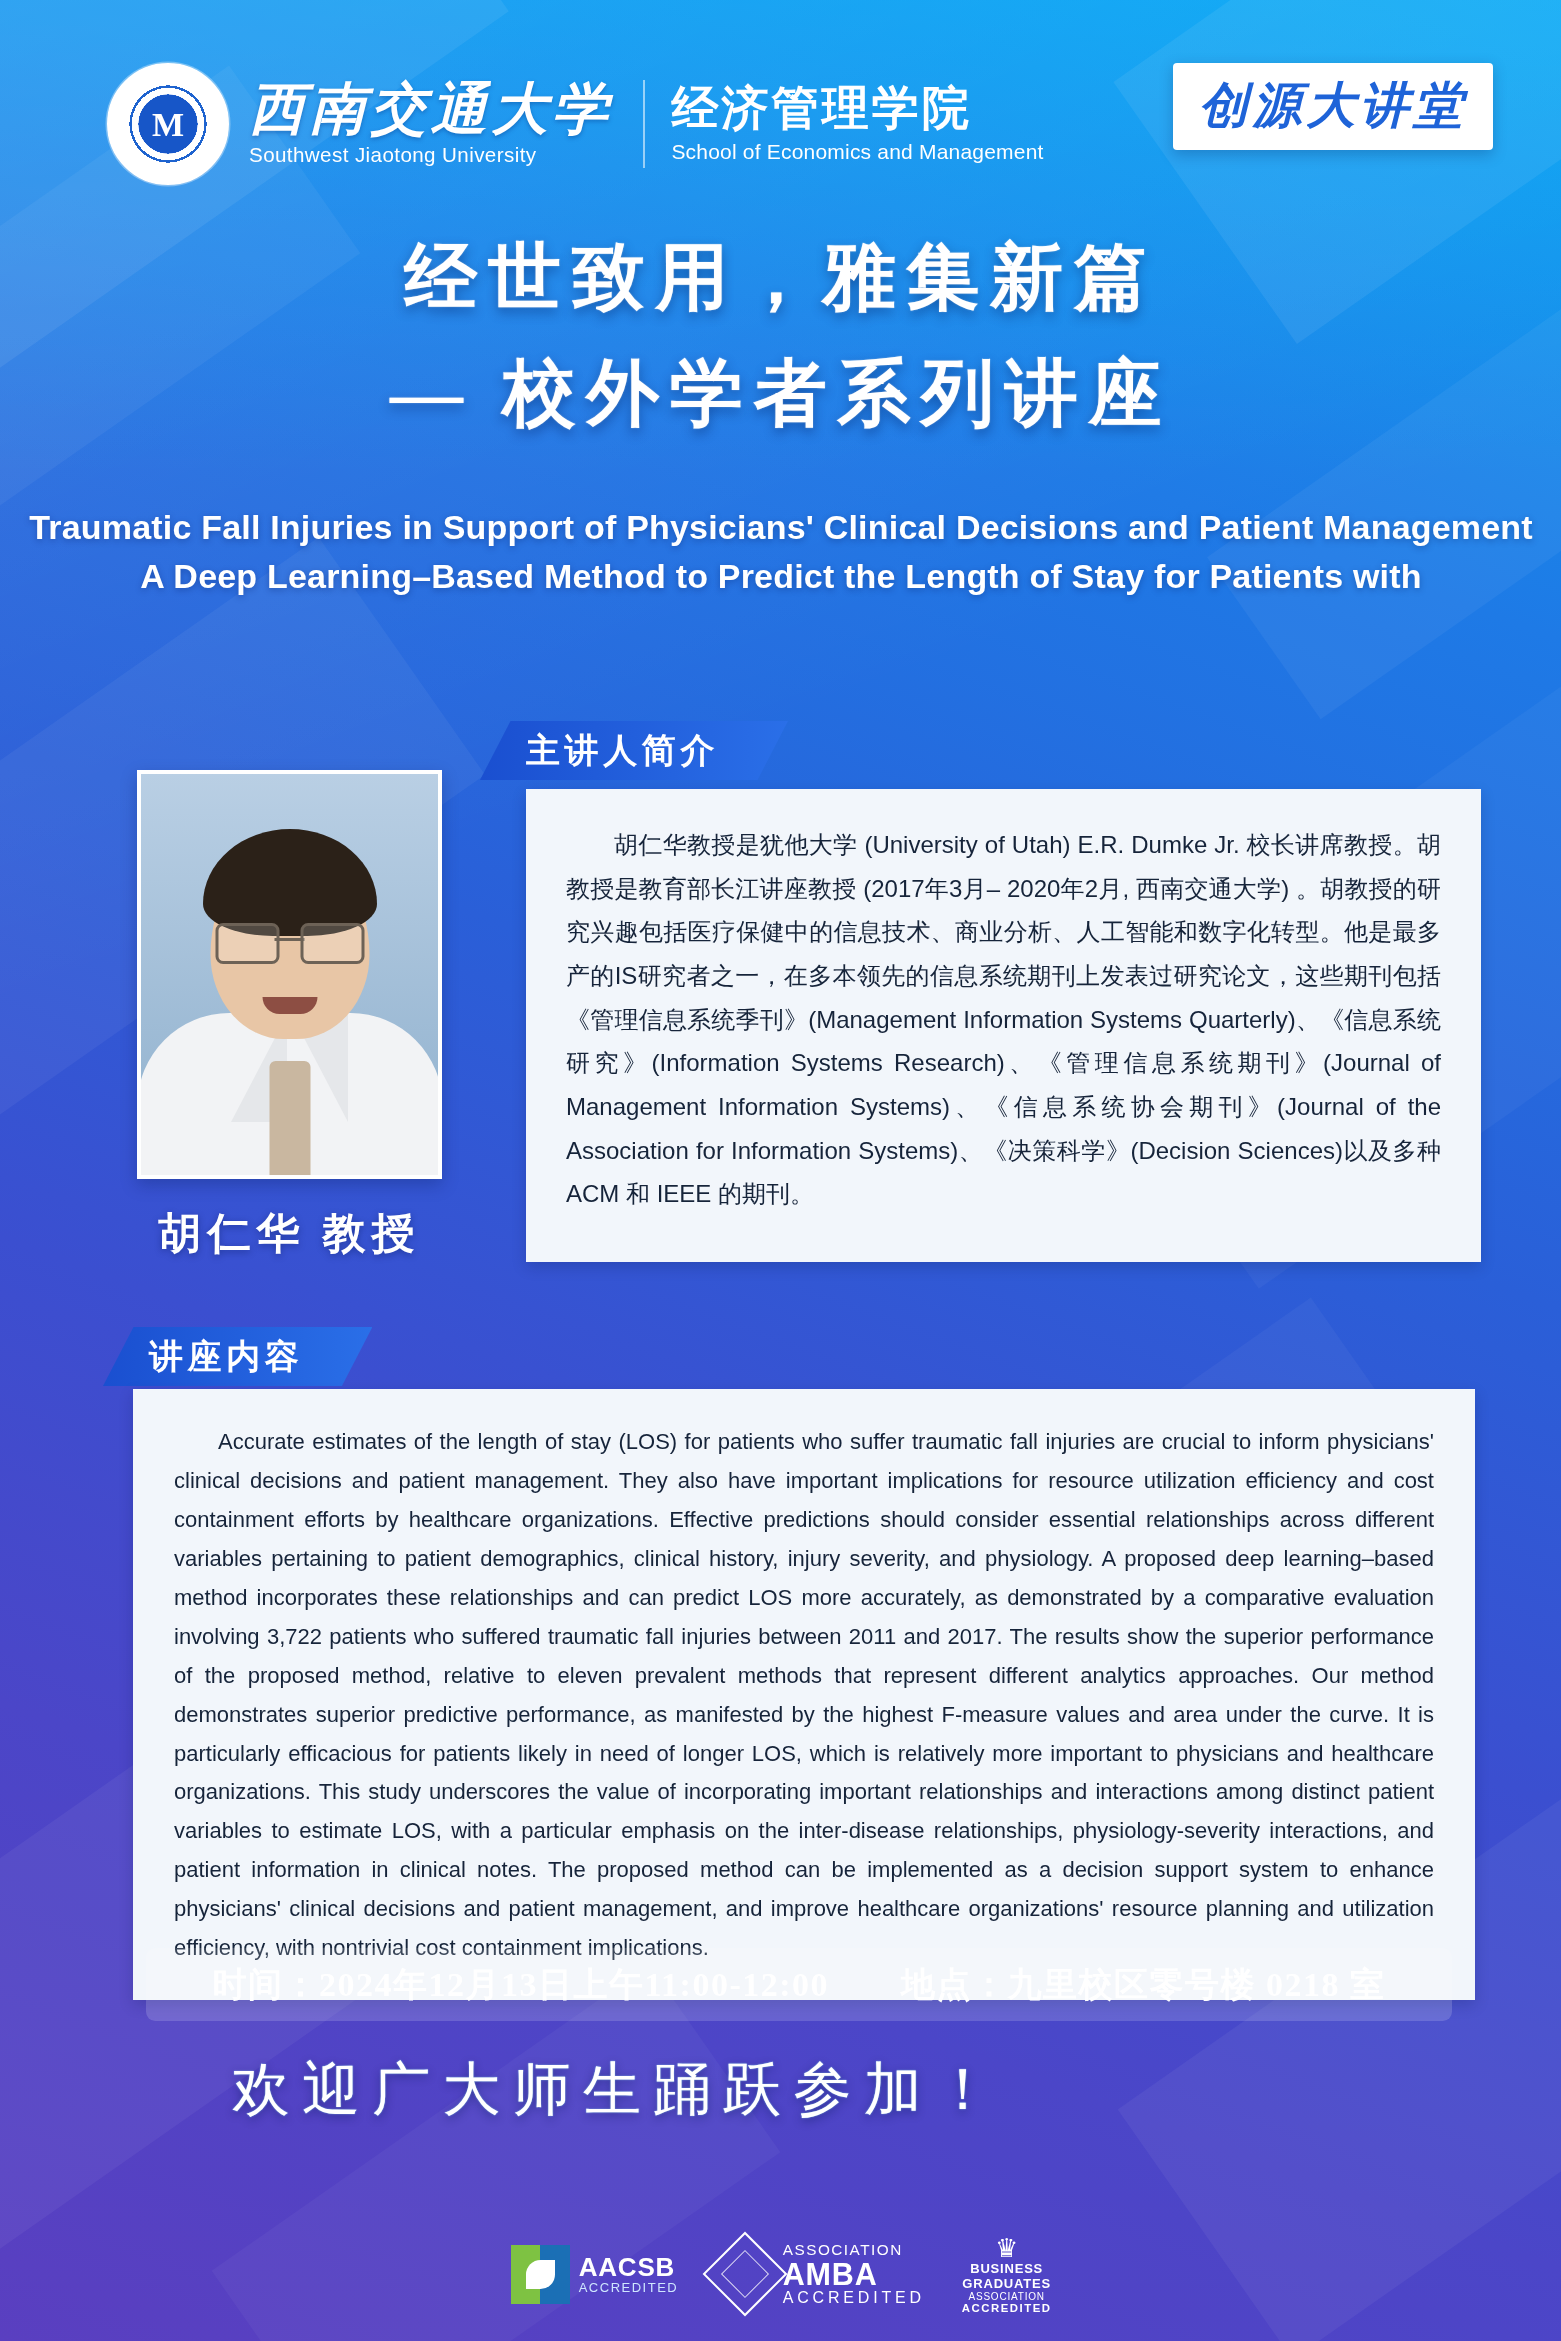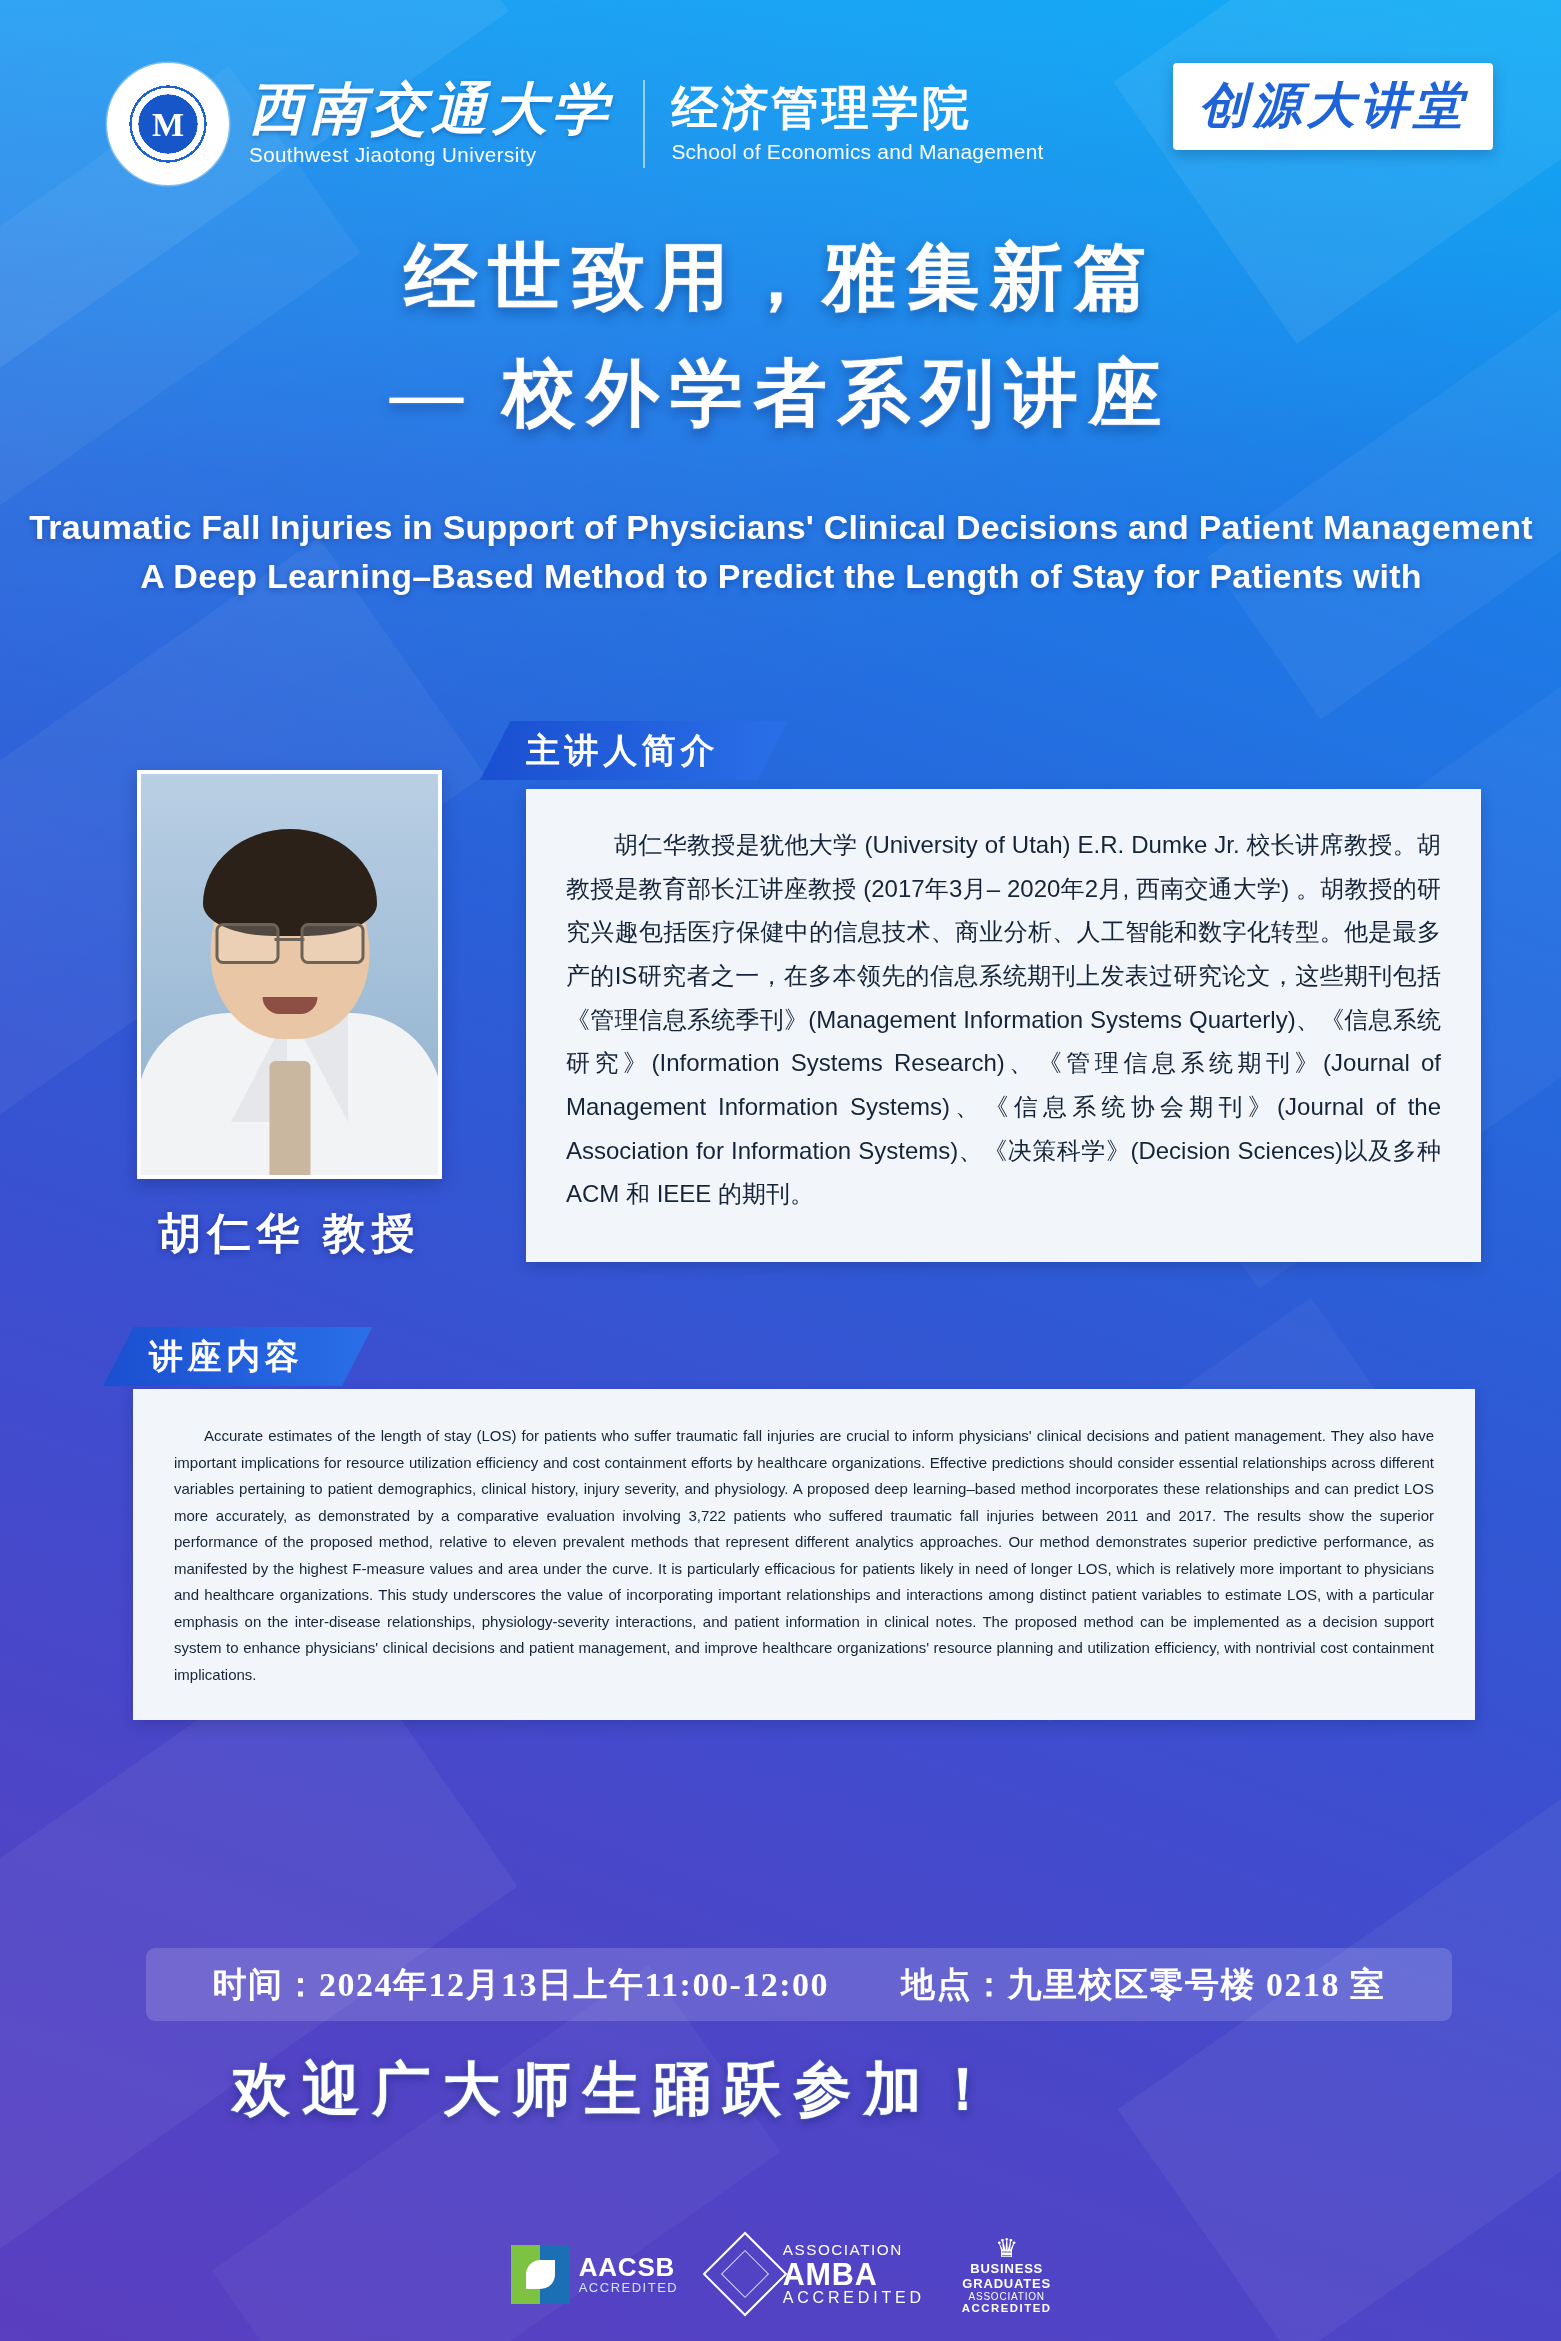--- a/index.html
+++ b/index.html
@@ -283,21 +283,21 @@
     left: 133px; top: 1389px;
     width: 1342px;
     background: #f2f6fb;
     padding: 34px 41px 32px 41px;
     box-sizing: border-box;
     box-shadow: 0 4.6px 13.7px rgba(0,20,70,0.2);
   }
   .abstract-card p {
     margin: 0;
     color: #16243a;
-    font-size: 15px;
+    font-size: 22px;
     line-height: 1.77;
     text-align: justify;
     text-indent: 2em;
   }
 
   
   .info-bar {
     position: absolute;
     left: 133px; top: 1948px;
     width: 1306px;
@@ -317,21 +317,21 @@
     margin-left: 13px;
   }
   .info-bar .seg { white-space: nowrap; }
 
   
   .welcome {
     position: absolute;
     left: 0; top: 2051px; width: 1236px;
     text-align: center;
     font-family: "Liberation Serif", serif;
-    font-weight: bold;
+    font-weight: normal;
     font-size: 58px;
     letter-spacing: 12.2px;
     color: #ffffff;
     text-shadow: 0 3.1px 9.2px rgba(0,20,80,0.45), 0 0 1.5px #9fe8ff;
   }
 
   
   .footer {
     position: absolute;
     left: 0; bottom: 27.5px; width: 1562px;

